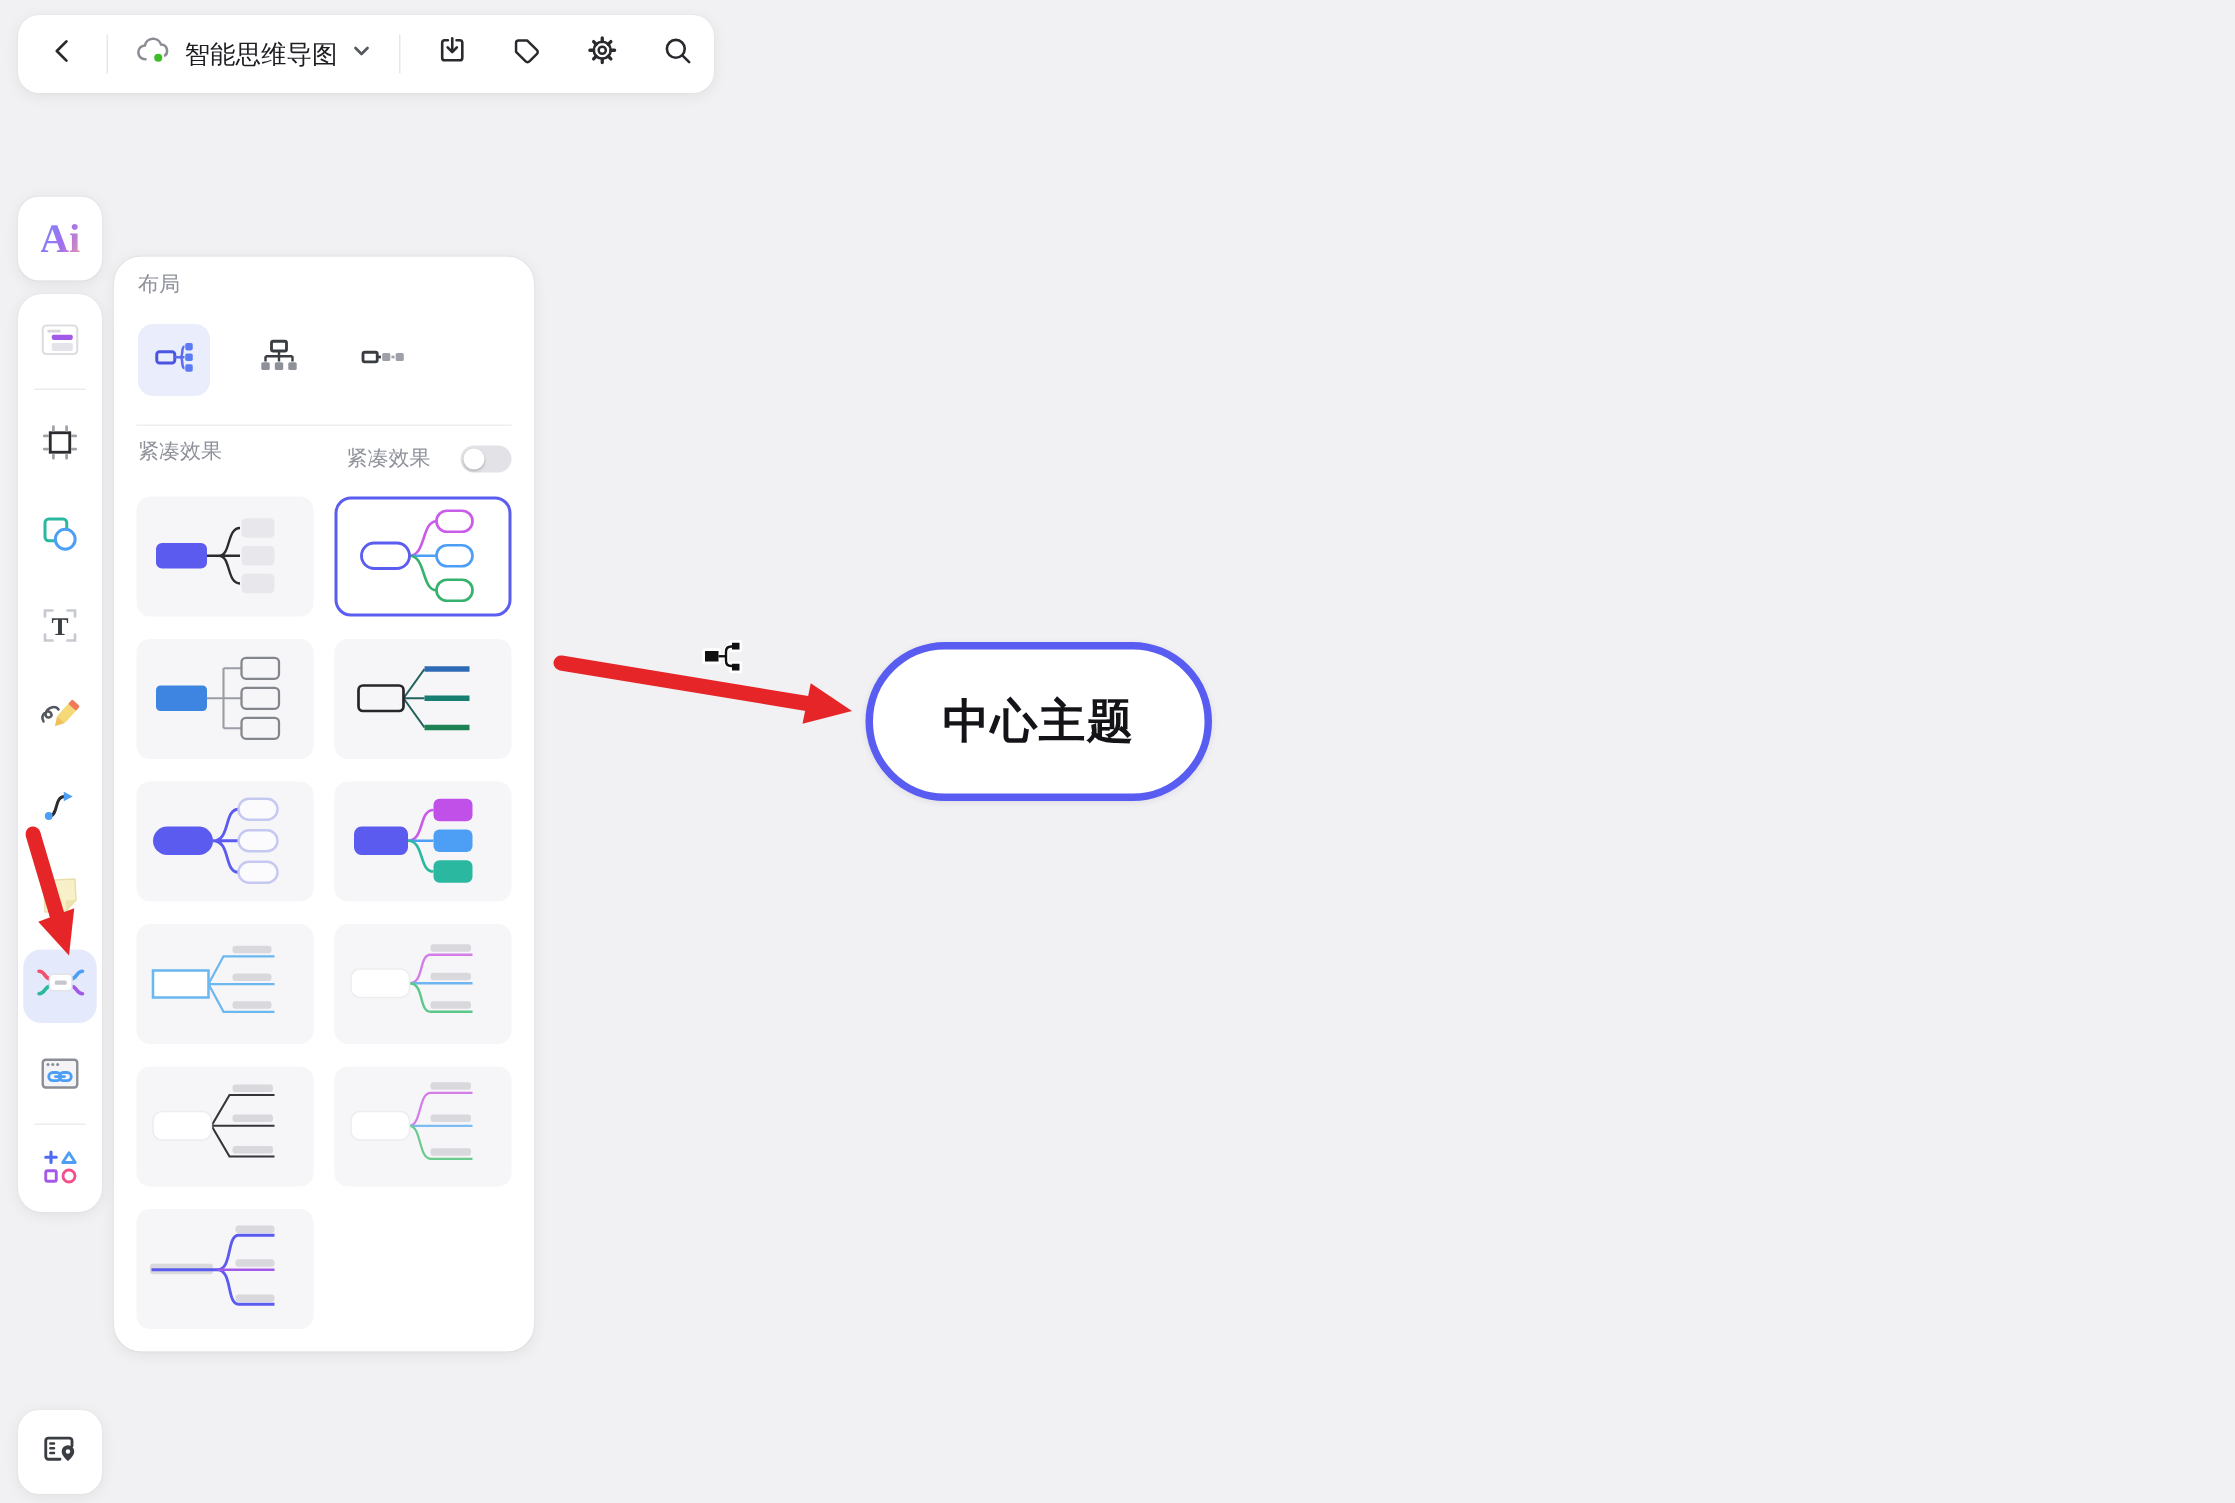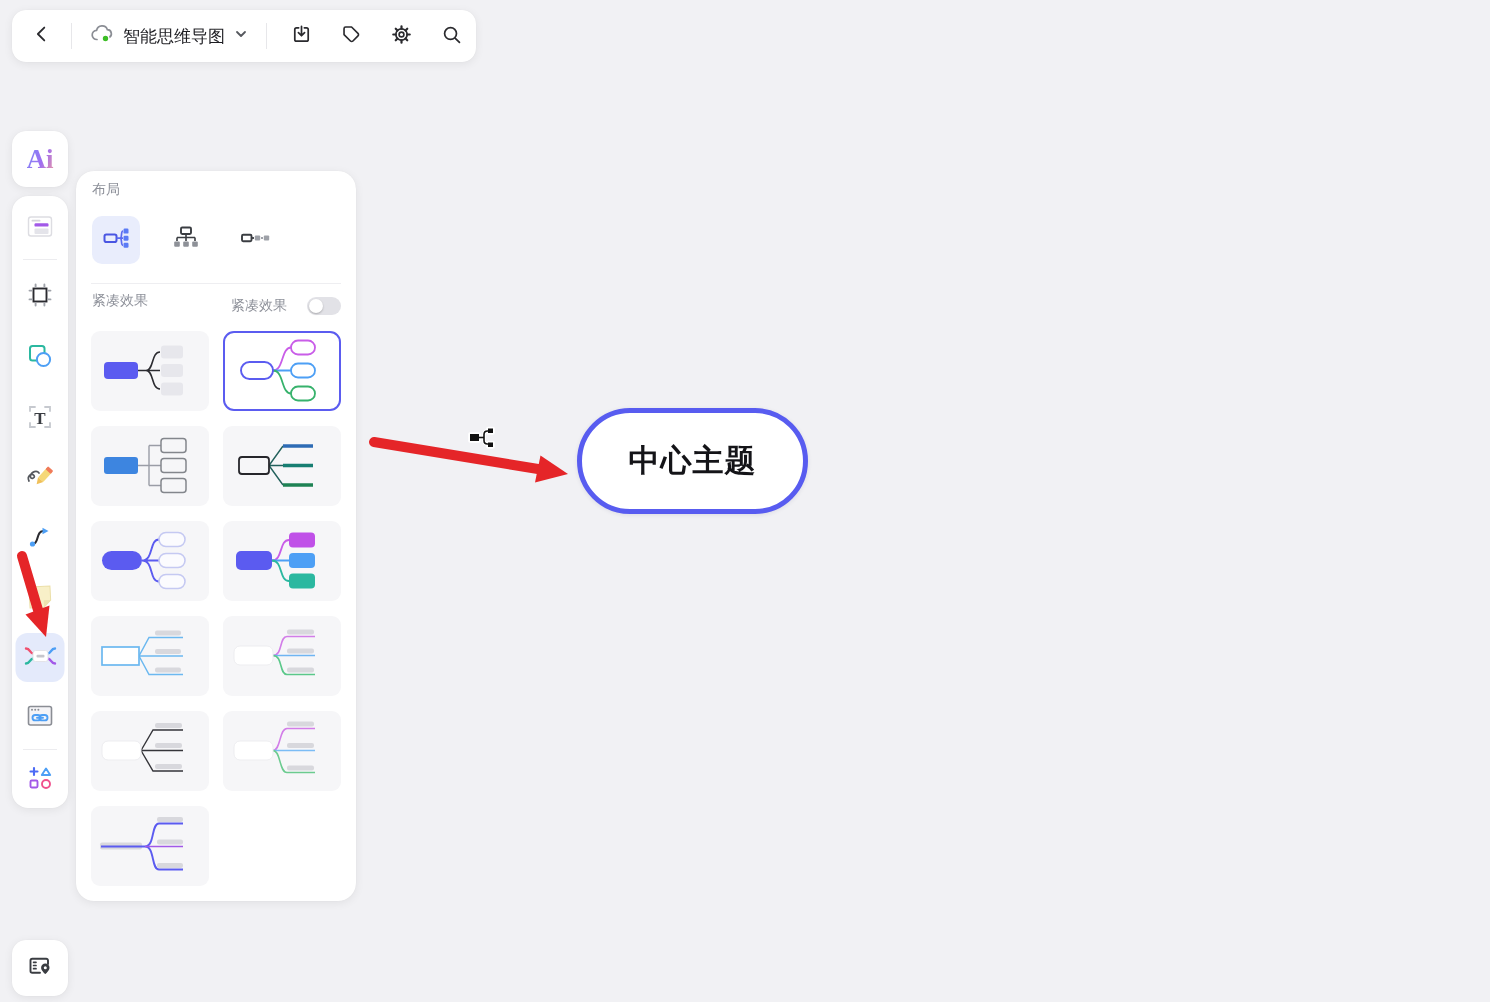--- a/index.html
+++ b/index.html
@@ -80,21 +80,21 @@
   }
   .thumb {
     width:118px; height:80px; border-radius:9px; background:#F6F6F8; cursor:pointer;
     position:relative; overflow:hidden;
   }
   .thumb.selected { background:#fff; border:2px solid #5B5CF0; border-radius:11px; }
   .thumb svg { position:absolute; left:0; top:0; }
   .thumb.selected svg { left:-2px; top:-2px; }
   
   .central-node {
-    position:absolute; left:577px; top:408px; width:231px; height:106px;
+    position:absolute; left:577px; top:428px; width:231px; height:106px;
     background:#fff; border:5px solid #585CF0; border-radius:53px;
     display:flex; align-items:center; justify-content:center;
     box-shadow:0 1px 4px rgba(40,40,90,.10); cursor:pointer;
   }
   .central-node span { font-size:31px; font-weight:700; color:#141418; letter-spacing:1px; }
   .overlay { position:absolute; left:0; top:0; width:1490px; height:1002px; pointer-events:none; z-index:50; }
 </style>
 </head>
 <body>
 

